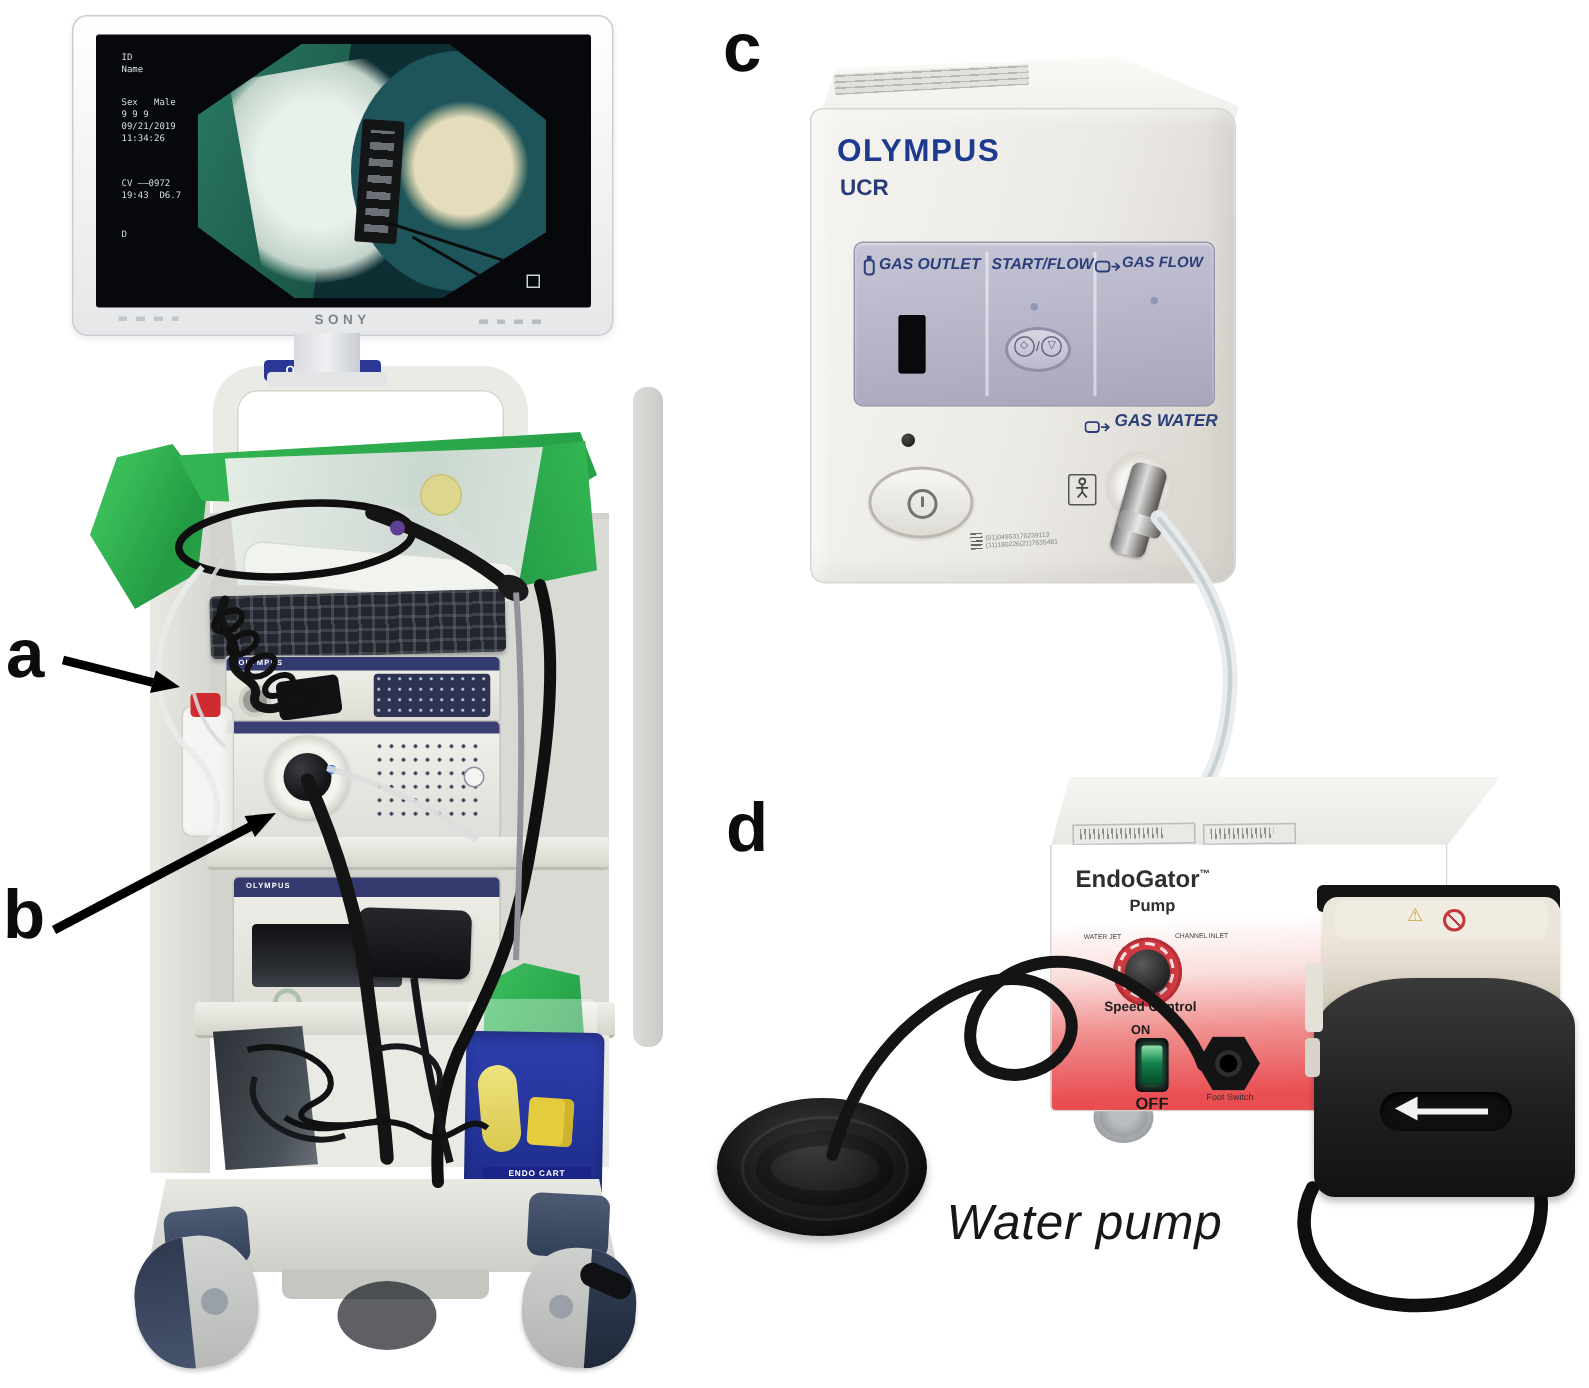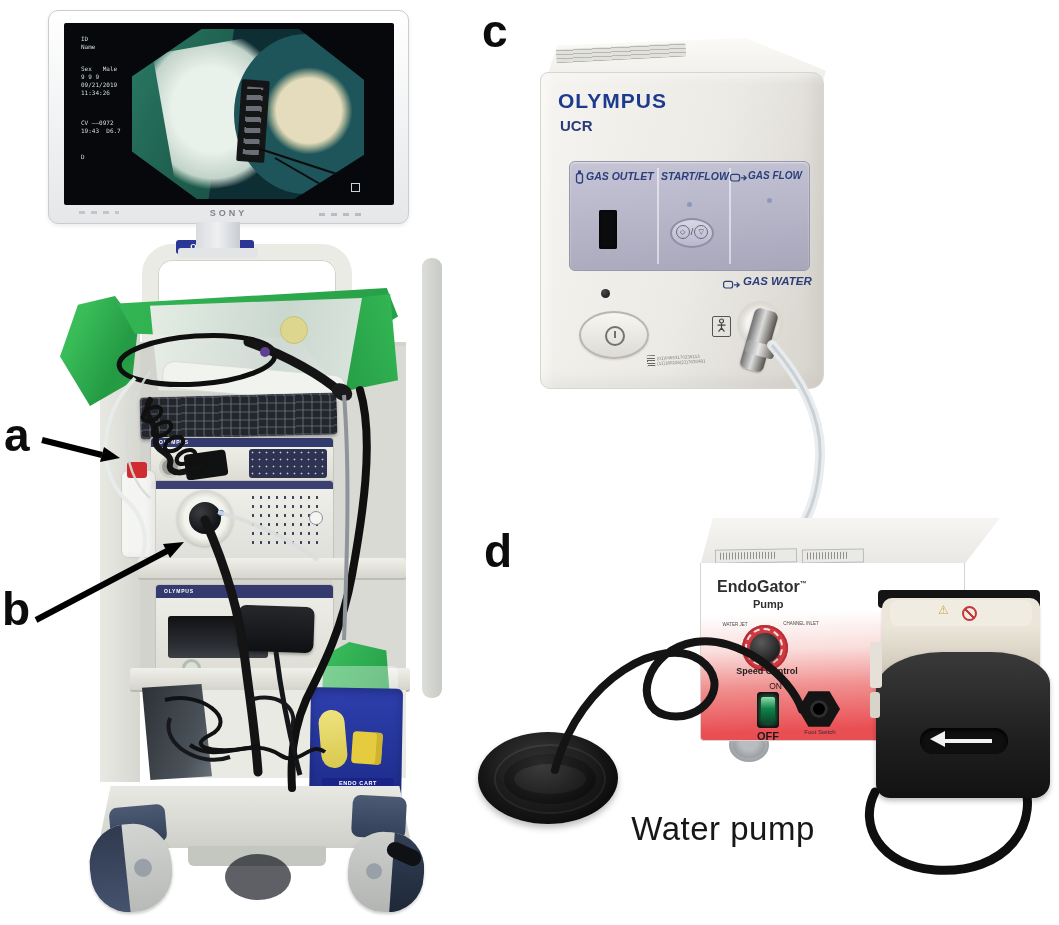--- a/index.html
+++ b/index.html
@@ -271,21 +271,21 @@
     <div class="abs" style="left:258px;top:128px;font-size:11px;font-weight:bold;color:#2f2f2f;margin-left:35px;">Pump</div>
 
     <div class="tick abs" style="left:260px;top:152px;width:30px;">WATER JET</div>
     <div class="tick abs" style="left:323px;top:151px;width:36px;">CHANNEL INLET</div>
     <div class="abs" style="left:282px;top:155px;width:46px;height:46px;border-radius:50%;background:#d23a42;box-shadow:inset 0 0 0 2px #b52f37;">
       <div class="abs" style="left:3px;top:3px;width:38px;height:38px;border-radius:50%;border:2px dashed rgba(255,255,255,.85);box-sizing:border-box;"></div>
     </div>
     <div class="abs" style="left:290px;top:163px;width:30px;height:30px;border-radius:50%;background:radial-gradient(circle at 38% 32%,#5a5a5a,#222 70%);box-shadow:0 2px 3px rgba(0,0,0,.4);"></div>
     <div class="abs" style="left:267px;top:196px;width:80px;text-align:center;font-size:9px;font-weight:bold;color:#23201f;">Speed Control</div>
 
-    <div class="abs" style="left:294px;top:211px;width:28px;text-align:right;font-size:8.5px;font-weight:normal;color:#20191a;">ON</div>
+    <div class="abs" style="left:294px;top:211px;width:28px;text-align:left;font-size:8.5px;font-weight:bold;color:#20191a;">ON</div>
     <div class="abs" style="left:297px;top:222px;width:22px;height:36px;background:#1d1d1f;border-radius:4px;box-shadow:inset 0 0 4px #000;">
       <div class="abs" style="left:4px;top:5px;width:14px;height:26px;border-radius:2px;background:linear-gradient(#8fe0ab 0%,#11824a 45%,#064a2a 100%);box-shadow:0 0 6px rgba(40,200,120,.6);"></div>
     </div>
     <div class="abs" style="left:294px;top:260px;width:28px;text-align:center;font-size:11px;font-weight:bold;color:#20191a;">OFF</div>
 
     <svg class="abs" width="599" height="455" viewBox="0 0 599 455" style="left:0;top:0;pointer-events:none;">
       <path d="M95,300 C120,205 205,165 240,190 C275,215 240,255 205,245 C172,236 185,180 235,172 C278,165 330,205 342,240" fill="none" stroke="#141414" stroke-width="8" stroke-linecap="round"></path>
       <path d="M560,300 C585,355 545,405 475,400 C420,396 398,355 415,322" fill="none" stroke="#0f0f0f" stroke-width="9" stroke-linecap="round"></path>
     </svg>
 
@@ -303,16 +303,16 @@
       <div class="abs" style="left:0;top:62px;width:174px;height:146px;background:linear-gradient(#3a3a3a,#1f1f1f 60%,#121212);border-radius:38% 34% 16px 14px / 26% 22% 16px 14px;box-shadow:0 3px 5px rgba(0,0,0,.25);">
         <div class="abs" style="left:44px;top:76px;width:88px;height:26px;background:#0f0f0f;border-radius:13px;box-shadow:inset 0 2px 4px #000;">
           <div class="abs" style="left:24px;top:11px;width:48px;height:4px;background:#f2f2f2;"></div>
           <div class="abs" style="left:10px;top:3px;width:0;height:0;border-top:8px solid transparent;border-bottom:8px solid transparent;border-right:15px solid #f2f2f2;"></div>
         </div>
       </div>
       <div class="abs" style="left:-6px;top:52px;width:12px;height:46px;background:#e5e1d8;border-radius:3px;"></div>
       <div class="abs" style="left:-6px;top:102px;width:10px;height:26px;background:#d8d4ca;border-radius:3px;"></div>
     </div>
 
-    <div class="caption" style="left:143px;top:340px;width:240px;">Water pump</div>
+    <div class="caption" style="left:143px;top:326px;width:240px;font-style:italic;">Water pump</div>
   </div>
 
 </div>
 
 </body></html>

